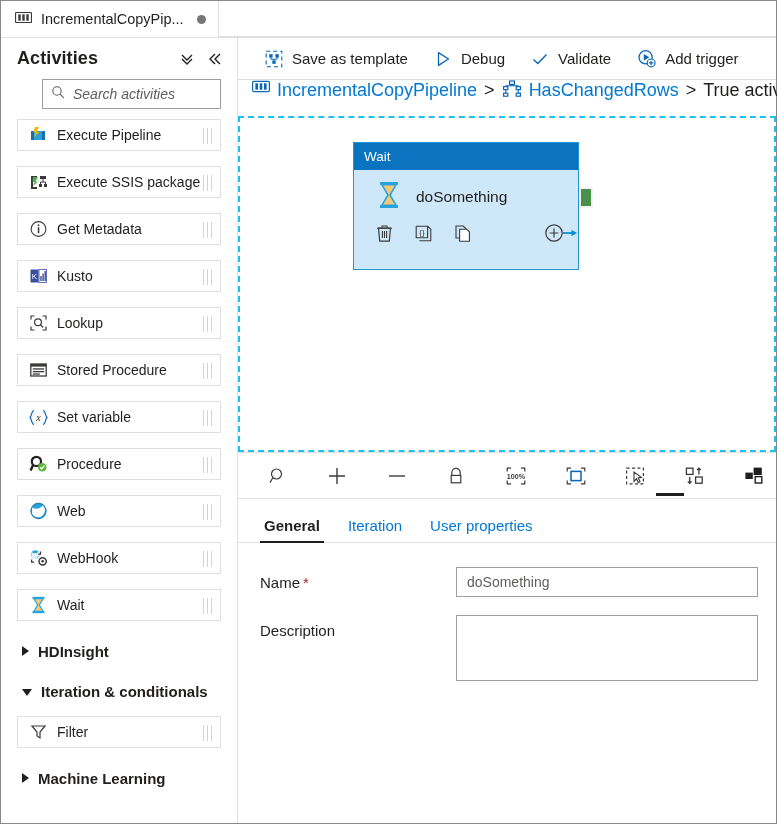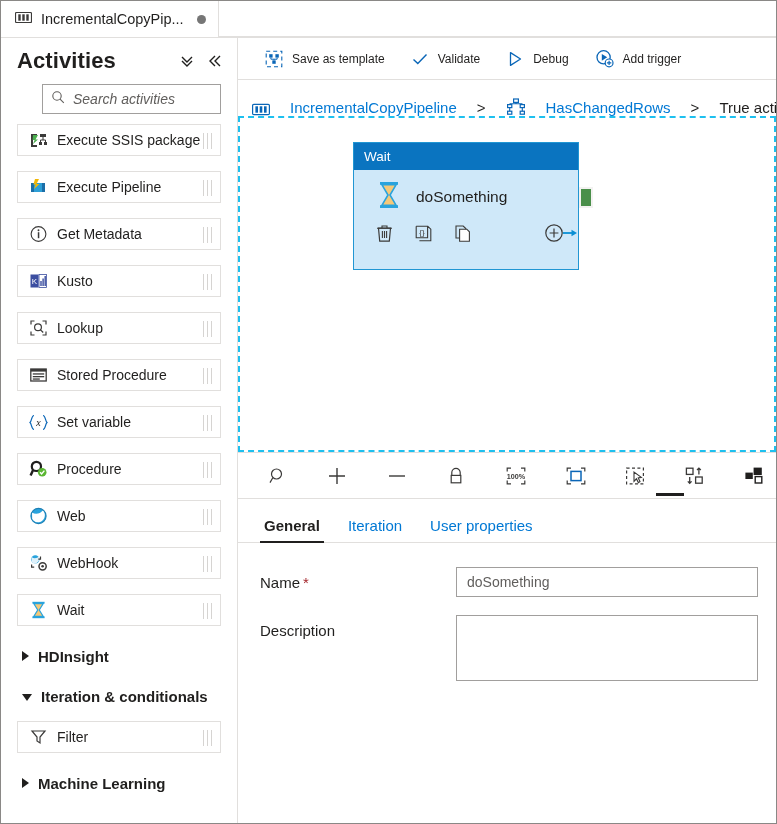--- a/index.html
+++ b/index.html
@@ -47,21 +47,21 @@
     width: 237px; flex: 0 0 237px;
     background: #ffffff;
     border-right: 1px solid #e1dfdd;
     display: flex; flex-direction: column;
     overflow: hidden;
   }
   .sb-header {
     display: flex; align-items: center;
     padding: 10px 14px 6px 16px;
   }
-  .sb-title { font-size: 22px; font-weight: 600; color: #201f1e; letter-spacing: .1px; }
+  .sb-title { font-size: 18px; font-weight: 600; color: #201f1e; letter-spacing: .1px; }
   .sb-actions { margin-left: auto; display: flex; gap: 12px; align-items: center; }
   .sb-actions svg { display: block; }
 
   .search-wrap { padding: 4px 16px 10px 16px; }
   .search-box {
     display: flex; align-items: center; gap: 8px;
     height: 30px; border: 1px solid #a19f9d; background: #fff;
     padding: 0 8px;
     margin-left: 25px;
   }
@@ -101,28 +101,28 @@
     height: 42px; flex: 0 0 42px;
     display: flex; align-items: center; gap: 0;
     padding-left: 14px;
     border-bottom: 1px solid #e1dfdd;
     background: #ffffff;
   }
   .cmd {
     display: flex; align-items: center; gap: 9px;
     padding: 0 13px; height: 32px; cursor: default;
   }
-  .cmd-label { font-size: 12px; color: #201f1e; white-space: nowrap; }
+  .cmd-label { font-size: 15px; color: #201f1e; white-space: nowrap; }
   .cmd svg { display: block; }
 
   .breadcrumb {
     height: 36px; flex: 0 0 36px;
-    display: flex; align-items: flex-end; gap: 20px;
+    display: flex; align-items: flex-start; gap: 7px;
     padding-left: 14px;
-    font-size: 15px;
+    font-size: 18px;
   }
   .bc-link { color: #0078d4; white-space: nowrap; }
   .bc-sep { color: #201f1e; }
   .bc-cur { color: #201f1e; white-space: nowrap; }
   .breadcrumb svg { display: block; }
 
   
   .canvas-wrap { position: relative; flex: 0 0 336px; }
   .canvas {
     position: absolute; inset: 0;
@@ -249,46 +249,46 @@
           </span>
           <input type="text" placeholder="Search activities" style="">
         </div>
       </div>
 
       <div class="sb-list">
 
         <div class="act-item">
           <span class="act-icon">
             <svg width="19" height="16" viewBox="0 0 19 16">
+              <rect x="2" y="4" width="14" height="9" rx="1.2" fill="#2e9fd6"></rect>
+              <rect x="2" y="4" width="3" height="9" fill="#1b6ea8"></rect>
+              <rect x="13" y="4" width="3" height="9" fill="#1b6ea8"></rect>
+              <polygon points="6,0 10,0 7.5,5 10.5,5 5,10 6.6,5.4 4.4,5.4" fill="#f2b705"></polygon>
+            </svg>
+          </span>
+          <span class="act-label">Execute Pipeline</span>
+          <span class="grip">
+              <i></i>
+              <i></i>
+              <i></i>
+            </span>
+        </div>
+
+        <div class="act-item">
+          <span class="act-icon">
+            <svg width="19" height="16" viewBox="0 0 19 16">
               <path d="M2 2 h6 v2 h-4 v9 h4 v2 h-6 z" fill="#3b3a39"></path>
               <polygon points="4,3 9,3 6.5,7.5 9,7.5 4,12 5.6,8 3.6,8" fill="#4caf50"></polygon>
               <rect x="11" y="2" width="6" height="3" fill="#3b3a39"></rect>
               <rect x="10" y="10" width="3" height="3" fill="#3b3a39"></rect>
               <rect x="15" y="10" width="3" height="3" fill="#3b3a39"></rect>
               <path d="M14 5 v3 M11.5 8 h5 M11.5 8 v2 M16.5 8 v2" stroke="#3b3a39" stroke-width="1" fill="none"></path>
             </svg>
           </span>
           <span class="act-label">Execute SSIS package</span>
-          <span class="grip">
-              <i></i>
-              <i></i>
-              <i></i>
-            </span>
-        </div>
-
-        <div class="act-item">
-          <span class="act-icon">
-            <svg width="19" height="16" viewBox="0 0 19 16">
-              <rect x="2" y="4" width="14" height="9" rx="1.2" fill="#2e9fd6"></rect>
-              <rect x="2" y="4" width="3" height="9" fill="#1b6ea8"></rect>
-              <rect x="13" y="4" width="3" height="9" fill="#1b6ea8"></rect>
-              <polygon points="6,0 10,0 7.5,5 10.5,5 5,10 6.6,5.4 4.4,5.4" fill="#f2b705"></polygon>
-            </svg>
-          </span>
-          <span class="act-label">Execute Pipeline</span>
           <span class="grip">
               <i></i>
               <i></i>
               <i></i>
             </span>
         </div>
 
         <div class="act-item">
           <span class="act-icon">
             <svg width="19" height="18" viewBox="0 0 19 18">
@@ -488,33 +488,33 @@
               <rect x="7.3" y="10.4" width="3.4" height="3.4" fill="#0a66b7"></rect>
               <path d="M5.9 7.6 v1.6 h6.2 v-1.6 M9 9.2 v1.2" fill="none" stroke="#0a66b7" stroke-width="1"></path>
             </svg>
           </span>
           <span class="cmd-label">Save as template</span>
         </div>
 
         <div class="cmd">
           <span>
             <svg width="18" height="18" viewBox="0 0 18 18">
-              <polyline points="2.5,9.4 6.8,13.6 15.5,4.4" fill="none" stroke="#0a66b7" stroke-width="1.4"></polyline>
-            </svg>
-          </span>
-          <span class="cmd-label">Validate</span>
+              <polygon points="4.5,2.6 14.5,9 4.5,15.4" fill="none" stroke="#0a66b7" stroke-width="1.3" stroke-linejoin="round"></polygon>
+            </svg>
+          </span>
+          <span class="cmd-label">Debug</span>
         </div>
 
         <div class="cmd">
           <span>
             <svg width="18" height="18" viewBox="0 0 18 18">
-              <polygon points="4.5,2.6 14.5,9 4.5,15.4" fill="none" stroke="#0a66b7" stroke-width="1.3" stroke-linejoin="round"></polygon>
-            </svg>
-          </span>
-          <span class="cmd-label">Debug</span>
+              <polyline points="2.5,9.4 6.8,13.6 15.5,4.4" fill="none" stroke="#0a66b7" stroke-width="1.4"></polyline>
+            </svg>
+          </span>
+          <span class="cmd-label">Validate</span>
         </div>
 
         <div class="cmd">
           <span>
             <svg width="19" height="19" viewBox="0 0 19 19">
               <circle cx="8.6" cy="8.3" r="6.6" fill="none" stroke="#0a66b7" stroke-width="1.3"></circle>
               <polygon points="6.8,4.9 12.2,8.3 6.8,11.7" fill="#0a66b7"></polygon>
               <circle cx="14.1" cy="13.9" r="3.9" fill="#ffffff" stroke="#0a66b7" stroke-width="1.2"></circle>
               <path d="M14.1 11.7 v4.4 M11.9 13.9 h4.4" stroke="#0a66b7" stroke-width="1.2"></path>
             </svg>

